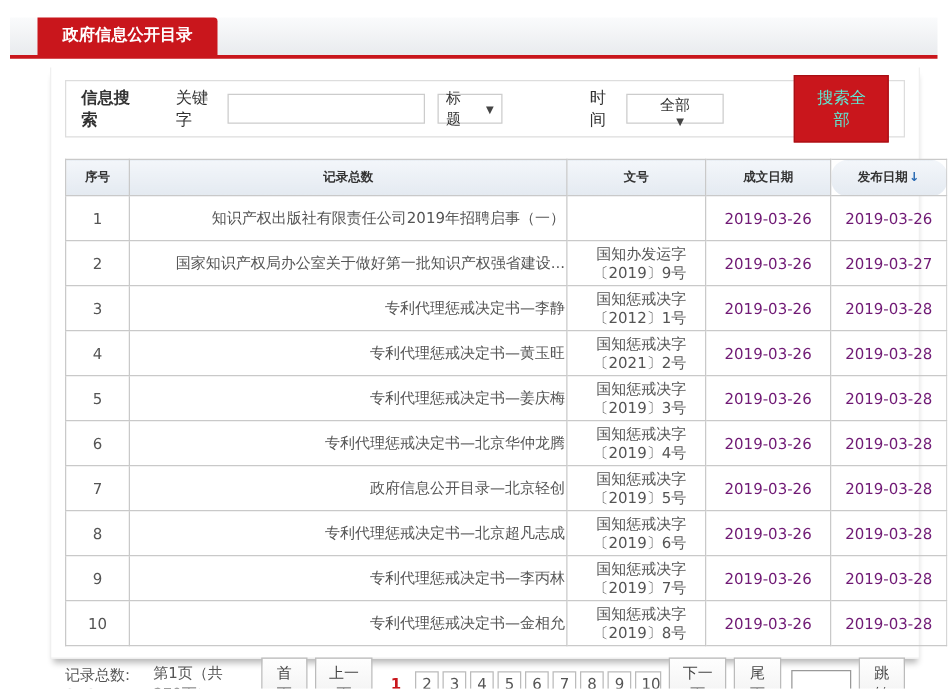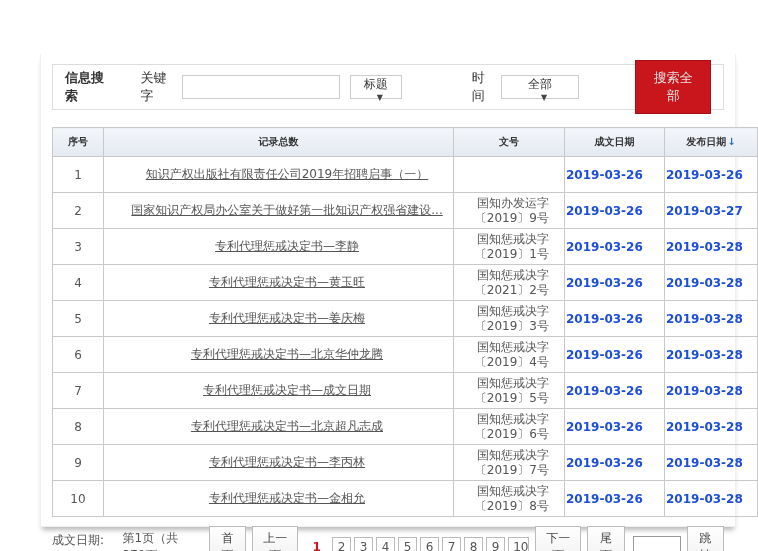--- a/index.html
+++ b/index.html
@@ -19,41 +19,41 @@
   .searchbox{margin:10px 11px 0 11px;border:1px solid #ddd;height:44px;
              display:flex;align-items:center;padding:0 12px;font-size:13px;color:#333;}
   .lbl-strong{font-weight:bold;margin-right:26px;}
   .lbl{margin-right:4px;}
   .kw-input{width:148px;height:22px;border:1px solid #ccc;font-size:12px;padding:0 4px;
             font-family:"DejaVu Sans",sans-serif;}
   .selbox{display:inline-flex;align-items:center;justify-content:space-between;
           border:1px solid #ccc;height:24px;padding:0 6px;background:#fff;cursor:pointer;
           font-size:12px;color:#333;box-sizing:border-box;}
   .selbox .caret{font-size:8px;color:#444;margin-left:8px;}
-  .sel-title{width:54px;margin-left:10px;flex-direction:column;}
+  .sel-title{width:54px;margin-left:10px;}
   .sel-time{width:82px;flex-direction:column;}
   .time-label{margin-left:28px;padding-left:42px;}
-  .search-btn{margin-left:56px;background:#c9161c;color:#e5e5e5;border:1px solid #a80f14;
+  .search-btn{margin-left:56px;background:#c9161c;color:#5eead4;border:1px solid #a80f14;
               font-size:13px;padding:8px 12px;cursor:pointer;font-family:"DejaVu Sans",sans-serif;}
   
   table{border-collapse:collapse;margin:17px 11px 0 11px;width:690px;table-layout:fixed;
         font-size:12px;}
   th,td{border:1px solid #c9c9c9;}
   thead th{height:26px;background:linear-gradient(#f3f6fa,#e4eaf1);color:#333;
            font-size:10px;font-weight:bold;text-align:center;}
   .col-no{width:48px;}
   .col-name{width:347px;}
   .col-doc{width:108px;}
   .col-dw{width:97px;}
-  .col-dp{width:90px;}
+  .col-dp{width:90px;border-radius:13px;}
   tbody td{height:31px;color:#555;}
   td.c-no{text-align:center;}
-  td.c-name{text-align:center;padding-left:18px;cursor:pointer;text-decoration:underline;}
+  td.c-name{text-align:right;padding-left:18px;cursor:pointer;}
   td.c-doc{text-align:right;padding:2px 15px;line-height:1.25;}
-  td.c-date{color:#1d4ed8;font-weight:bold;}
+  td.c-date{text-align:center;color:#701a75;}
   .sort-arrow{color:#2b6bb3;font-weight:bold;margin-left:1px;}
   th.sortable{cursor:pointer;}
   
   .pager{margin:9px 11px 0 11px;display:flex;align-items:center;font-size:12px;color:#555;}
   .pager .stat{margin-right:6px;}
   .pager .stat b{font-weight:bold;color:#555;}
   .pg-btn{border:1px solid #bbb;background:linear-gradient(#fefefe,#efefef);color:#444;
           padding:3px 9px;margin-left:6px;cursor:pointer;font-size:12px;
           font-family:"DejaVu Sans",sans-serif;}
   .pg-num{border:1px solid #bbb;background:#fff;color:#555;min-width:9px;text-align:center;
@@ -61,20 +61,25 @@
   .pg-num.current{border:none;background:none;color:#c9161c;font-weight:bold;
                   margin-left:10px;margin-right:4px;cursor:default;}
   .jump-input{width:40px;height:20px;border:1px solid #999;margin-left:8px;
               font-size:12px;padding:0 3px;font-family:"DejaVu Sans",sans-serif;}
 </style>
 </head>
 <body>
 
 <div class="page">
 
+  <div class="tabbar">
+    <div class="tab">
+      <span>政府信息公开目录</span>
+    </div>
+  </div>
 
   <div class="panel">
 
     <div class="searchbox">
       <span class="lbl-strong">信息搜索</span>
       <span class="lbl">关键字</span>
       <input class="kw-input" type="text" value="" style="">
       <div class="selbox sel-title">
         <span>标题</span>
         <span class="caret">▼</span>
@@ -110,21 +115,21 @@
         <tr>
           <td class="c-no">2</td>
           <td class="c-name">国家知识产权局办公室关于做好第一批知识产权强省建设...</td>
           <td class="c-doc">国知办发运字〔2019〕9号</td>
           <td class="c-date">2019-03-26</td>
           <td class="c-date">2019-03-27</td>
         </tr>
         <tr>
           <td class="c-no">3</td>
           <td class="c-name">专利代理惩戒决定书—李静</td>
-          <td class="c-doc">国知惩戒决字〔2019〕1号</td>
+          <td class="c-doc">国知惩戒决字〔2012〕1号</td>
           <td class="c-date">2019-03-26</td>
           <td class="c-date">2019-03-28</td>
         </tr>
         <tr>
           <td class="c-no">4</td>
           <td class="c-name">专利代理惩戒决定书—黄玉旺</td>
           <td class="c-doc">国知惩戒决字〔2021〕2号</td>
           <td class="c-date">2019-03-26</td>
           <td class="c-date">2019-03-28</td>
         </tr>
@@ -137,21 +142,21 @@
         </tr>
         <tr>
           <td class="c-no">6</td>
           <td class="c-name">专利代理惩戒决定书—北京华仲龙腾</td>
           <td class="c-doc">国知惩戒决字〔2019〕4号</td>
           <td class="c-date">2019-03-26</td>
           <td class="c-date">2019-03-28</td>
         </tr>
         <tr>
           <td class="c-no">7</td>
-          <td class="c-name">专利代理惩戒决定书—成文日期</td>
+          <td class="c-name">政府信息公开目录—北京轻创</td>
           <td class="c-doc">国知惩戒决字〔2019〕5号</td>
           <td class="c-date">2019-03-26</td>
           <td class="c-date">2019-03-28</td>
         </tr>
         <tr>
           <td class="c-no">8</td>
           <td class="c-name">专利代理惩戒决定书—北京超凡志成</td>
           <td class="c-doc">国知惩戒决字〔2019〕6号</td>
           <td class="c-date">2019-03-26</td>
           <td class="c-date">2019-03-28</td>
@@ -168,21 +173,21 @@
           <td class="c-name">专利代理惩戒决定书—金相允</td>
           <td class="c-doc">国知惩戒决字〔2019〕8号</td>
           <td class="c-date">2019-03-26</td>
           <td class="c-date">2019-03-28</td>
         </tr>
       </tbody>
     </table>
 
     <div class="pager">
       <span class="stat">
-        <span>成文日期:</span>
+        <span>记录总数:</span>
         <b>3786</b>
       </span>
       <span class="stat">第1页（共379页）</span>
       <button class="pg-btn">首页</button>
       <button class="pg-btn">上一页</button>
       <span class="pg-num current">1</span>
       <span class="pg-num">2</span>
       <span class="pg-num">3</span>
       <span class="pg-num">4</span>
       <span class="pg-num">5</span>

